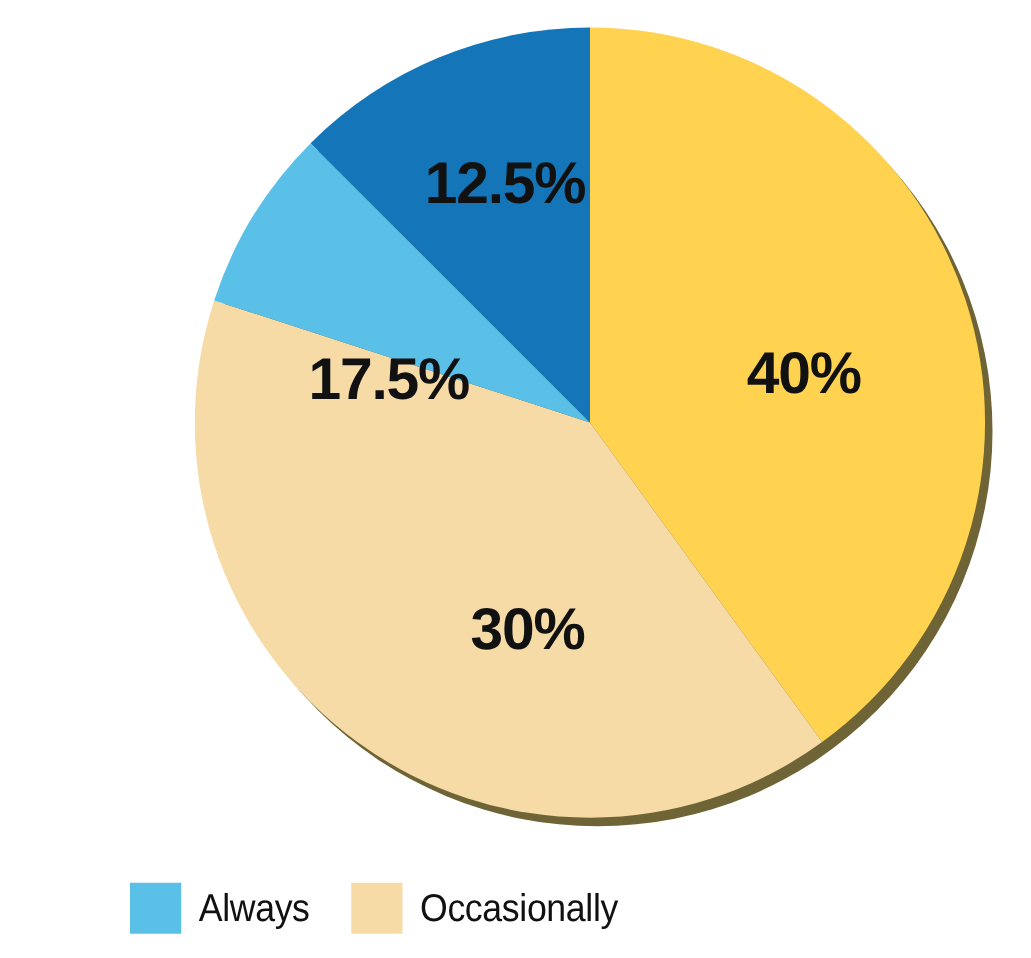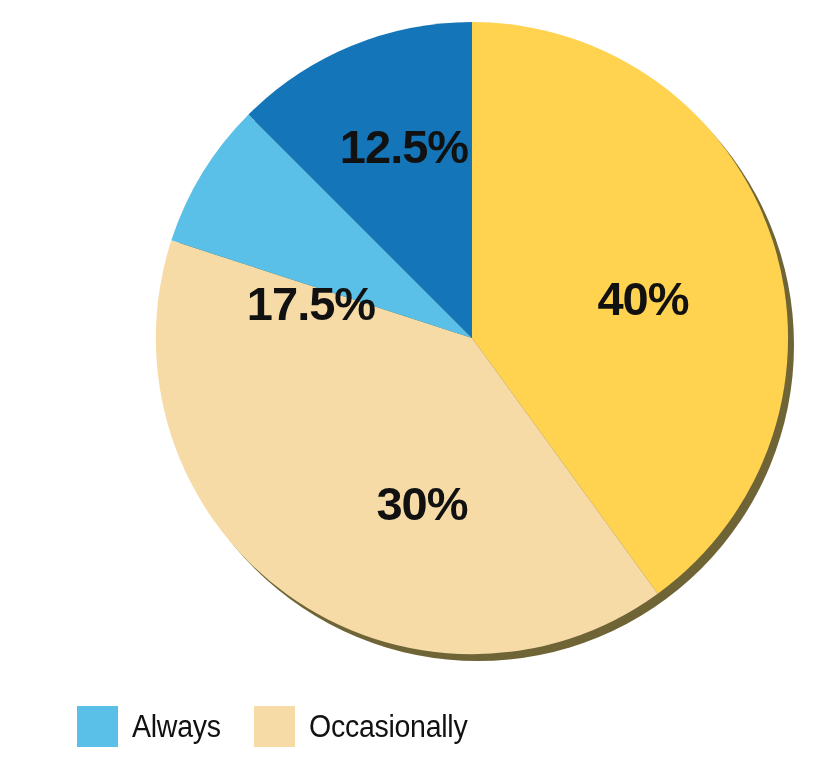--- a/index.html
+++ b/index.html
@@ -44,21 +44,21 @@
   
   #legend {
     position: absolute;
     left: 0;
     top: 706px;
     width: 825px;
     height: 60px;
     display: flex;
     flex-direction: row;
     align-items: flex-start;
-    padding-left: 77px;
+    padding-left: 104px;
     box-sizing: border-box;
     overflow: hidden;
   }
   .legend-item {
     display: flex;
     flex-direction: row;
     align-items: flex-start;
     flex: 0 0 auto;
     white-space: nowrap;
   }

